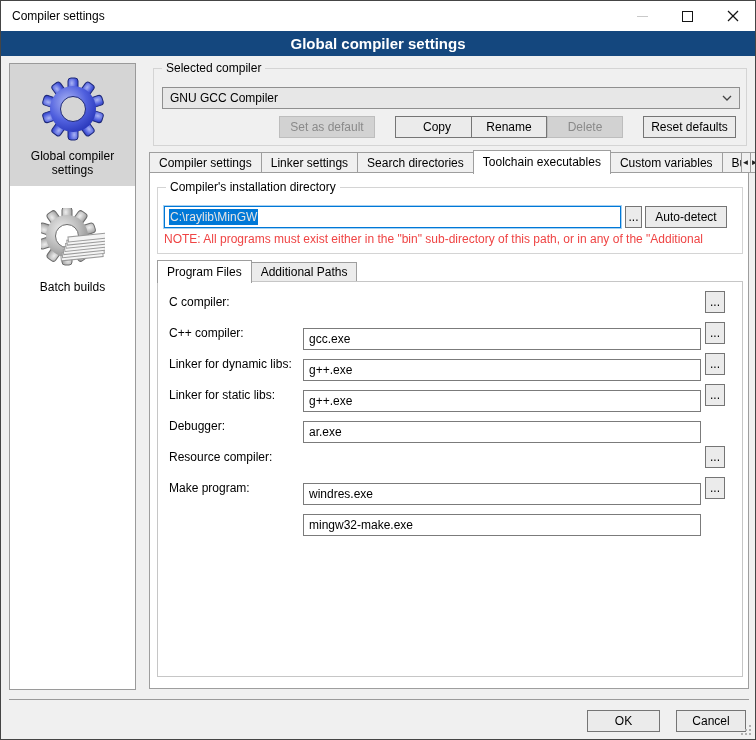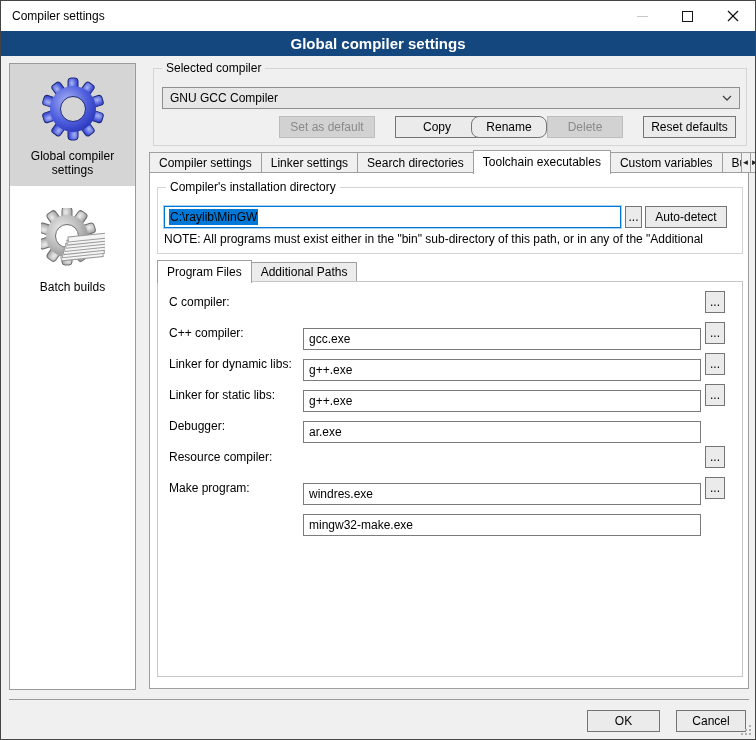--- a/index.html
+++ b/index.html
@@ -45,21 +45,21 @@
   .combo .chev { margin-left:auto; display:flex; }
 
   .tinput { position:absolute; height:22px; border:1px solid #7b7b7b; background:#fff;
             padding:0 5px; font:inherit;margin-top:37px; }
 
   
   .grp-selected { left:152px; top:67px; width:594px; height:78px; }
   .sel-combo { left:8px; top:18px; width:578px; }
   .b-setdefault { left:125px; top:47px; width:96px; }
   .b-copy   { left:241px; top:47px; width:84px; }
-  .b-rename { left:317px; top:47px; width:76px;border-radius:8px; }
+  .b-rename { left:317px; top:47px; width:76px; }
   .b-delete { left:393px; top:47px; width:76px; }
   .b-reset  { left:489px; top:47px; width:93px; }
 
   
   .tabs { position:absolute; left:148px; top:148px; width:600px; height:24px;
           display:flex; align-items:flex-end; }
   .tab { height:21px; line-height:20px; padding:0 9px; background:#f0f0f0;
          border:1px solid #9e9e9e; border-bottom:none; margin-right:-1px; white-space:nowrap; }
   .tab.active { height:24px; line-height:23px; background:#fff; position:relative;
                 z-index:3; margin-bottom:-1px; }
@@ -69,25 +69,25 @@
                font-size:8px; color:#222; }
 
   .tabpanel { position:absolute; left:148px; top:171px; width:600px; height:517px;
               background:#fff; border:1px solid #9e9e9e; }
 
   
   .grp-dir { left:7px; top:14px; width:586px; height:67px; }
   .dir-input { position:absolute; left:6px; top:18px; width:457px; height:22px;
                background:#fff; border:1px solid #0078D7; box-shadow:0 0 0 1px rgba(0,120,215,.35);
                display:flex; align-items:center; padding:0 4px; }
-  .dir-input .sel { background:#0078D7; color:#000000; padding:1px 1px; }
+  .dir-input .sel { background:#0078D7; color:#e5e5e5; padding:1px 1px; }
   .dir-browse { left:467px; top:18px; width:17px; }
   .dir-autodetect { left:487px; top:18px; width:82px; }
   .note { position:absolute; left:6px; top:44px; width:575px; white-space:nowrap;
-          overflow:hidden; color:#000000; }
+          overflow:hidden; color:#ef4444; }
 
   
   .subtabs { position:absolute; left:7px; top:86px; height:23px; display:flex; align-items:flex-end; }
   .subtab { height:20px; line-height:19px; padding:0 9px; background:#ececec;
             border:1px solid #9e9e9e; border-bottom:none; margin-right:-1px; white-space:nowrap; }
   .subtab.active { height:23px; line-height:22px; background:#fff; position:relative;
                    z-index:3; margin-bottom:-1px; }
   .subpanel { position:absolute; left:7px; top:108px; width:586px; height:396px;
               background:#fff; border:1px solid #c6c6c6; }
 

